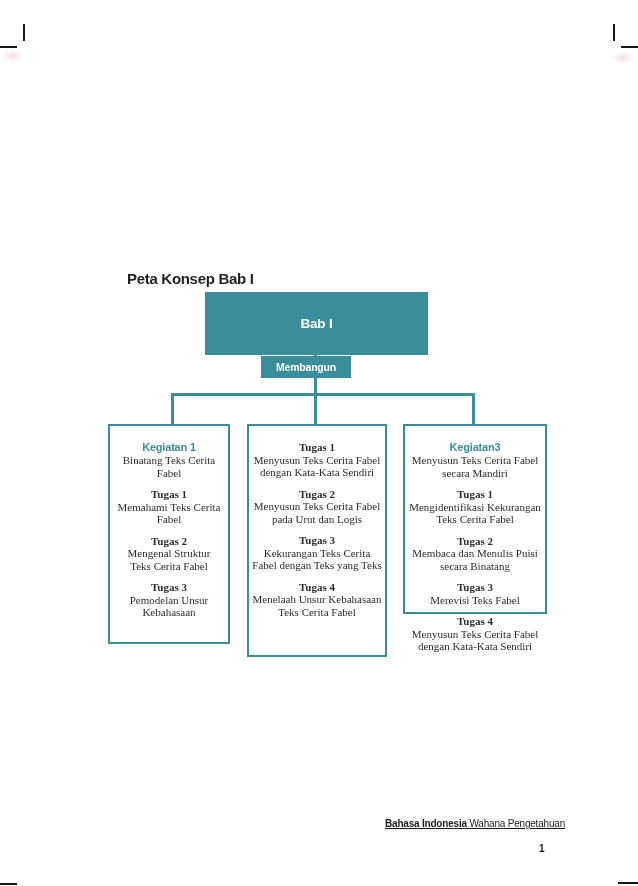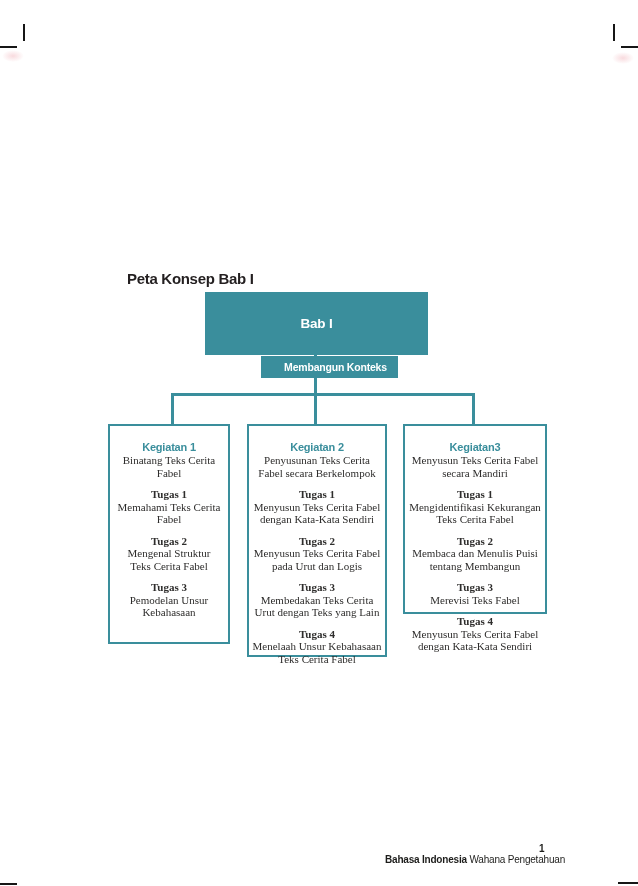--- a/index.html
+++ b/index.html
@@ -39,25 +39,24 @@
   }
 
   .root-box{
     position:absolute;left:205px;top:268px;width:223px;height:63px;
     background:var(--teal);color:#ffffff;
     display:flex;flex-direction:column;align-items:center;justify-content:center;
     font-weight:bold;font-size:13.5px;line-height:17px;letter-spacing:-0.2px;
     text-align:center;
   }
   .context-box{
-    position:absolute;left:261px;top:332px;width:125px;height:22px;
+    position:absolute;left:261px;top:332px;width:90px;height:22px;
     background:var(--teal);color:#ffffff;
     font-weight:bold;font-size:10.5px;line-height:22px;letter-spacing:-0.2px;
     text-align:center;
-    padding-left:12px;
   }
   .conn{position:absolute;background:var(--teal);}
   .stem1{left:314px;top:315px;width:3px;height:17px;}
   .stem2{left:314px;top:354px;width:3px;height:16px;}
   .hline{left:171px;top:369px;width:304px;height:3px;}
   .drop1{left:171px;top:369px;width:3px;height:31px;}
   .drop2{left:314px;top:369px;width:3px;height:31px;}
   .drop3{left:472px;top:369px;width:3px;height:31px;}
 
   .kbox{
@@ -71,23 +70,24 @@
   .kbox3{left:403px;width:144px;height:190px;}
   .para{margin:0 2px 9px 2px;}
   .line{line-height:12.5px;}
   .ktitle{
     font-family:"Liberation Sans", sans-serif;font-weight:bold;
     font-size:11px;line-height:13px;color:var(--teal);letter-spacing:-0.2px;
   }
   .tlabel{font-weight:bold;line-height:12.5px;}
 
   .footer-text{
-    position:absolute;left:385px;top:830px;
+    position:absolute;left:385px;top:794px;
     font-size:10px;line-height:12px;color:#1D1D1B;letter-spacing:-0.2px;
     white-space:nowrap;
+    text-decoration:underline;
   }
   .footer-text .f-bold{font-weight:bold;}
   .footer-page{
     position:absolute;left:539px;top:819px;
     font-size:10px;line-height:12px;color:#1D1D1B;font-weight:bold;
   }
 </style>
 </head>
 <body>
 
@@ -137,38 +137,33 @@
         <div class="line">Teks Cerita Fabel</div>
       </div>
       <div class="para">
         <div class="tlabel">Tugas 3</div>
         <div class="line">Pemodelan Unsur</div>
         <div class="line">Kebahasaan</div>
       </div>
     </div>
   <div class="kbox kbox2">
       <div class="para">
-        <div class="ktitle">Kegiatan 2</div>
-        <div class="line">Penyusunan Teks Cerita</div>
-        <div class="line">Fabel secara Berkelompok</div>
-      </div>
-      <div class="para">
         <div class="tlabel">Tugas 1</div>
         <div class="line">Menyusun Teks Cerita Fabel</div>
         <div class="line">dengan Kata-Kata Sendiri</div>
       </div>
       <div class="para">
         <div class="tlabel">Tugas 2</div>
         <div class="line">Menyusun Teks Cerita Fabel</div>
         <div class="line">pada Urut dan Logis</div>
       </div>
       <div class="para">
         <div class="tlabel">Tugas 3</div>
-        <div class="line">Membedakan Teks Cerita</div>
-        <div class="line">Urut dengan Teks yang Lain</div>
+        <div class="line">Kekurangan Teks Cerita</div>
+        <div class="line">Fabel dengan Teks yang Teks</div>
       </div>
       <div class="para">
         <div class="tlabel">Tugas 4</div>
         <div class="line">Menelaah Unsur Kebahasaan</div>
         <div class="line">Teks Cerita Fabel</div>
       </div>
     </div>
   <div class="kbox kbox3">
       <div class="para">
         <div class="ktitle">Kegiatan3</div>
@@ -176,21 +171,21 @@
         <div class="line">secara Mandiri</div>
       </div>
       <div class="para">
         <div class="tlabel">Tugas 1</div>
         <div class="line">Mengidentifikasi Kekurangan</div>
         <div class="line">Teks Cerita Fabel</div>
       </div>
       <div class="para">
         <div class="tlabel">Tugas 2</div>
         <div class="line">Membaca dan Menulis Puisi</div>
-        <div class="line">tentang Membangun</div>
+        <div class="line">secara Binatang</div>
       </div>
       <div class="para">
         <div class="tlabel">Tugas 3</div>
         <div class="line">Merevisi Teks Fabel</div>
       </div>
       <div class="para">
         <div class="tlabel">Tugas 4</div>
         <div class="line">Menyusun Teks Cerita Fabel</div>
         <div class="line">dengan Kata-Kata Sendiri</div>
       </div>

